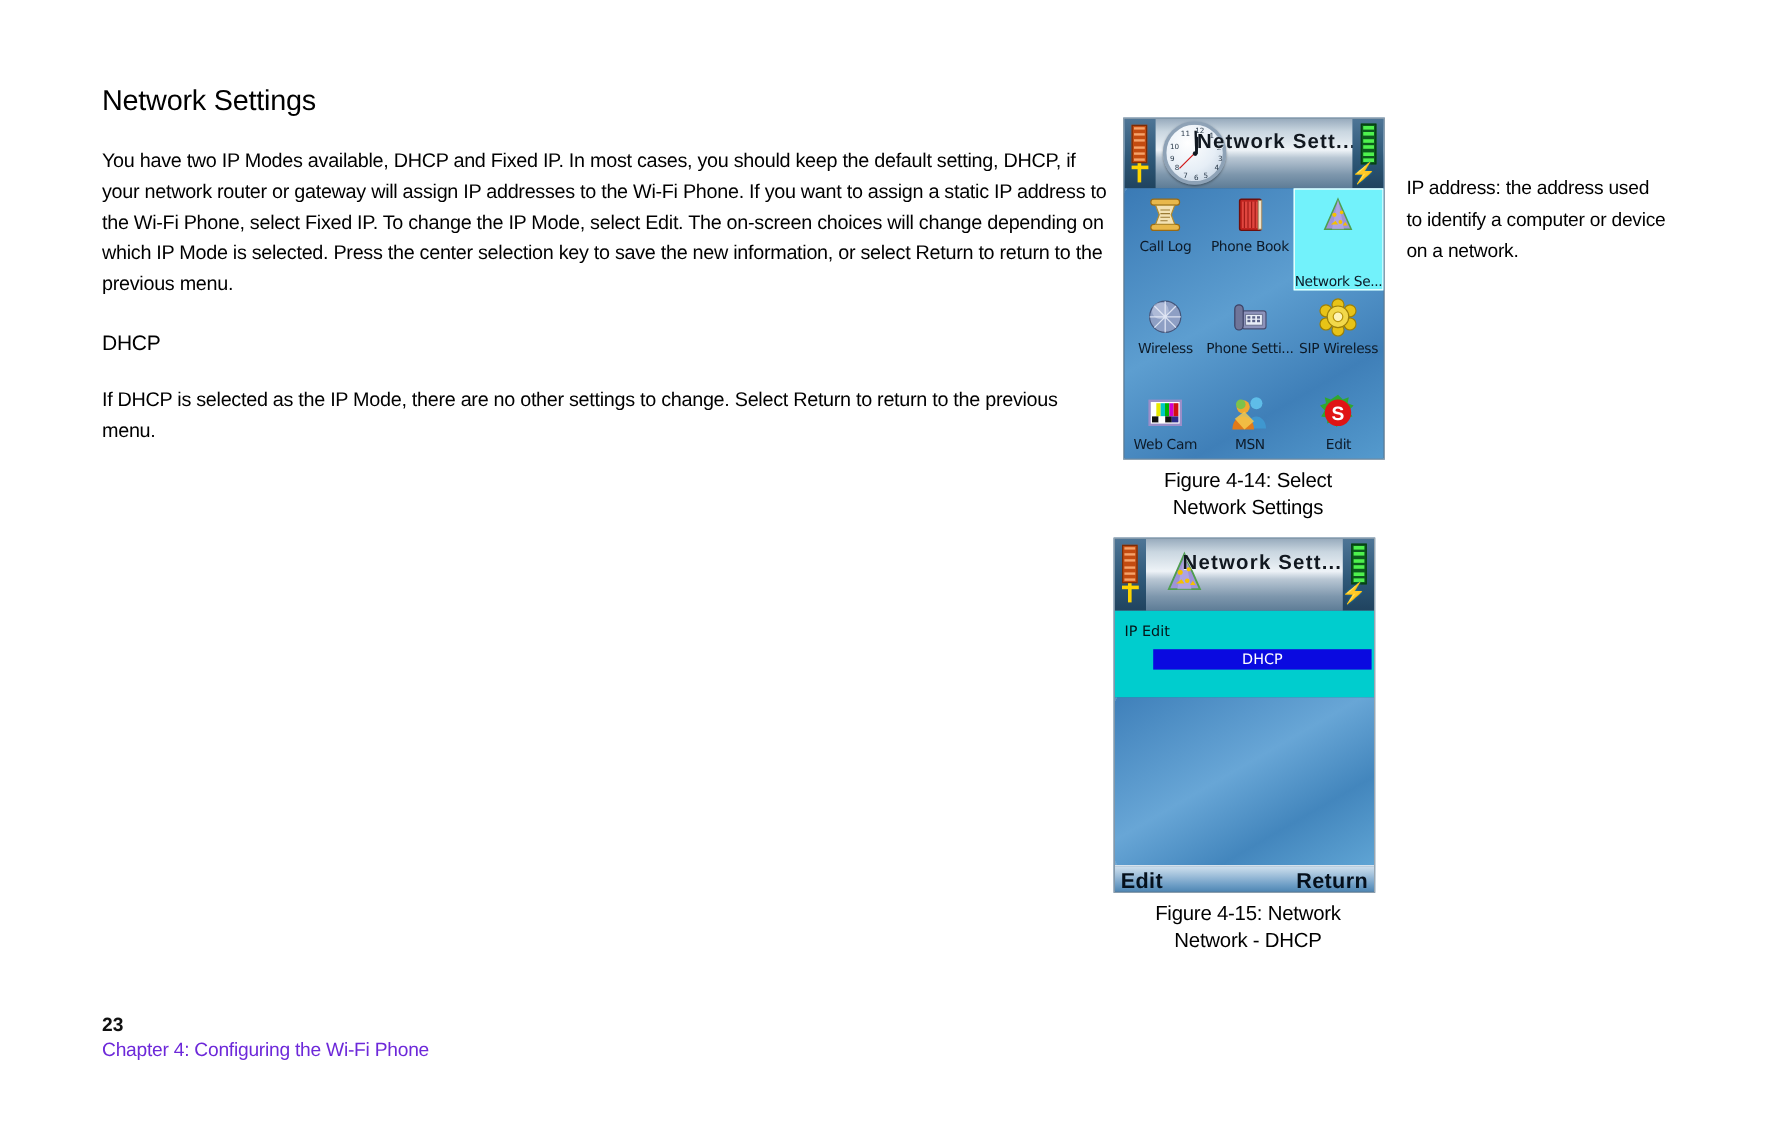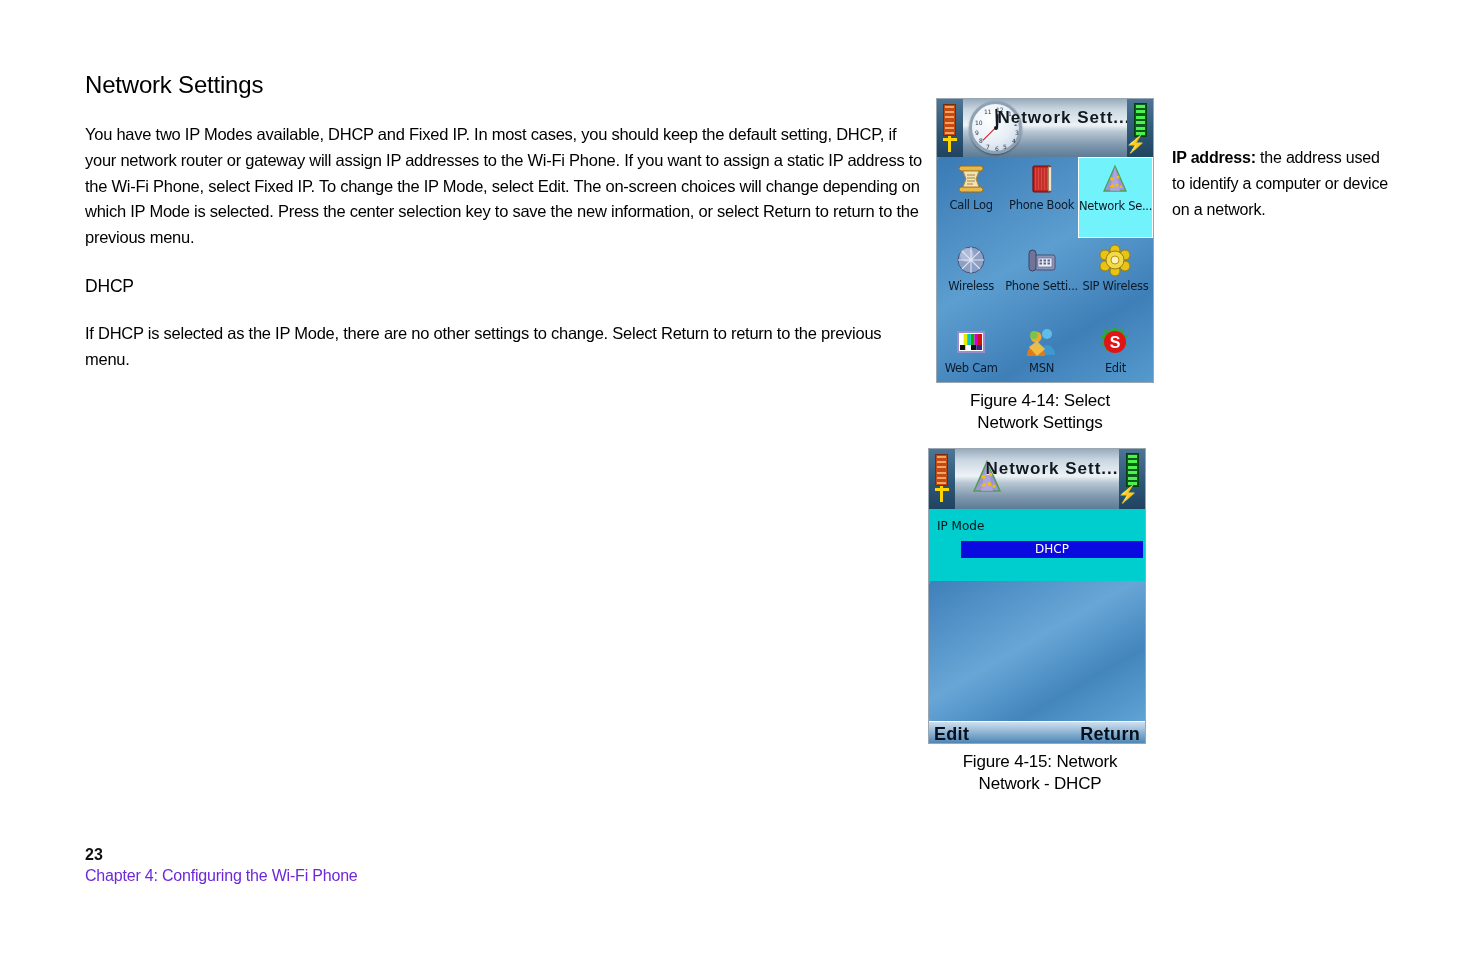--- a/index.html
+++ b/index.html
@@ -48,21 +48,21 @@
   
   .note-col {
     position: absolute;
     left: 1172px;
     top: 145px;
     width: 218px;
     font-size: 16px;
     line-height: 26px;
     letter-spacing: -0.2px;
   }
-  .note-col b { font-weight: bold; }
+  .note-col b { font-weight: normal; }
 
   
   .fig-col {
     position: absolute;
     left: 925px;
     top: 98px;
     width: 230px;
   }
   .fig-caption {
     text-align: center;
@@ -248,20 +248,21 @@
     display: flex;
     flex-direction: column;
     align-items: center;
     justify-content: flex-start;
     padding-top: 5px;
     box-sizing: border-box;
   }
   .cell.sel {
     background: #72f2fb;
     border: 1px solid #ffffff;
+    gap: 28px;
   }
   .cell .ico {
     width: 34px; height: 34px;
     position: relative;
     margin-bottom: 2px;
   }
   .cell .lbl {
     font-size: 11.5px;
     color: #0d1a28;
     white-space: nowrap;
@@ -591,21 +592,21 @@
             <i></i>
             <i></i>
             <i></i>
             <i></i>
         </div>
         <div class="bolt">⚡</div>
       </div>
     </div>
 
     <div class="set-panel">
-      <div class="set-label">IP Mode</div>
+      <div class="set-label">IP Edit</div>
       <div class="set-value">DHCP</div>
     </div>
 
     <div class="set-blank"></div>
 
     <div class="softbar">
       <span class="sk-l">Edit</span>
       <span class="sk-r">Return</span>
     </div>
   </div>

